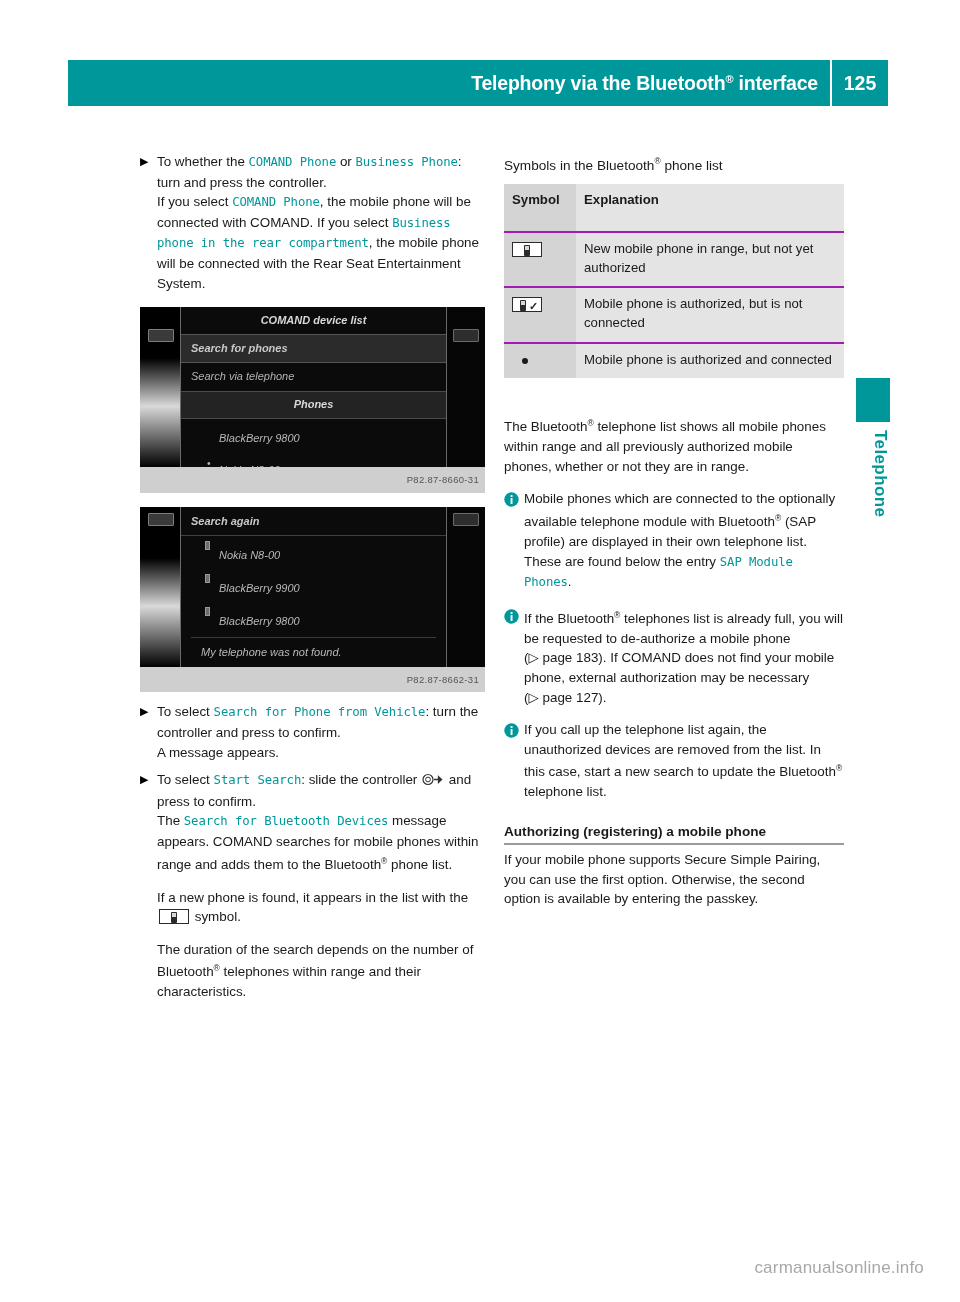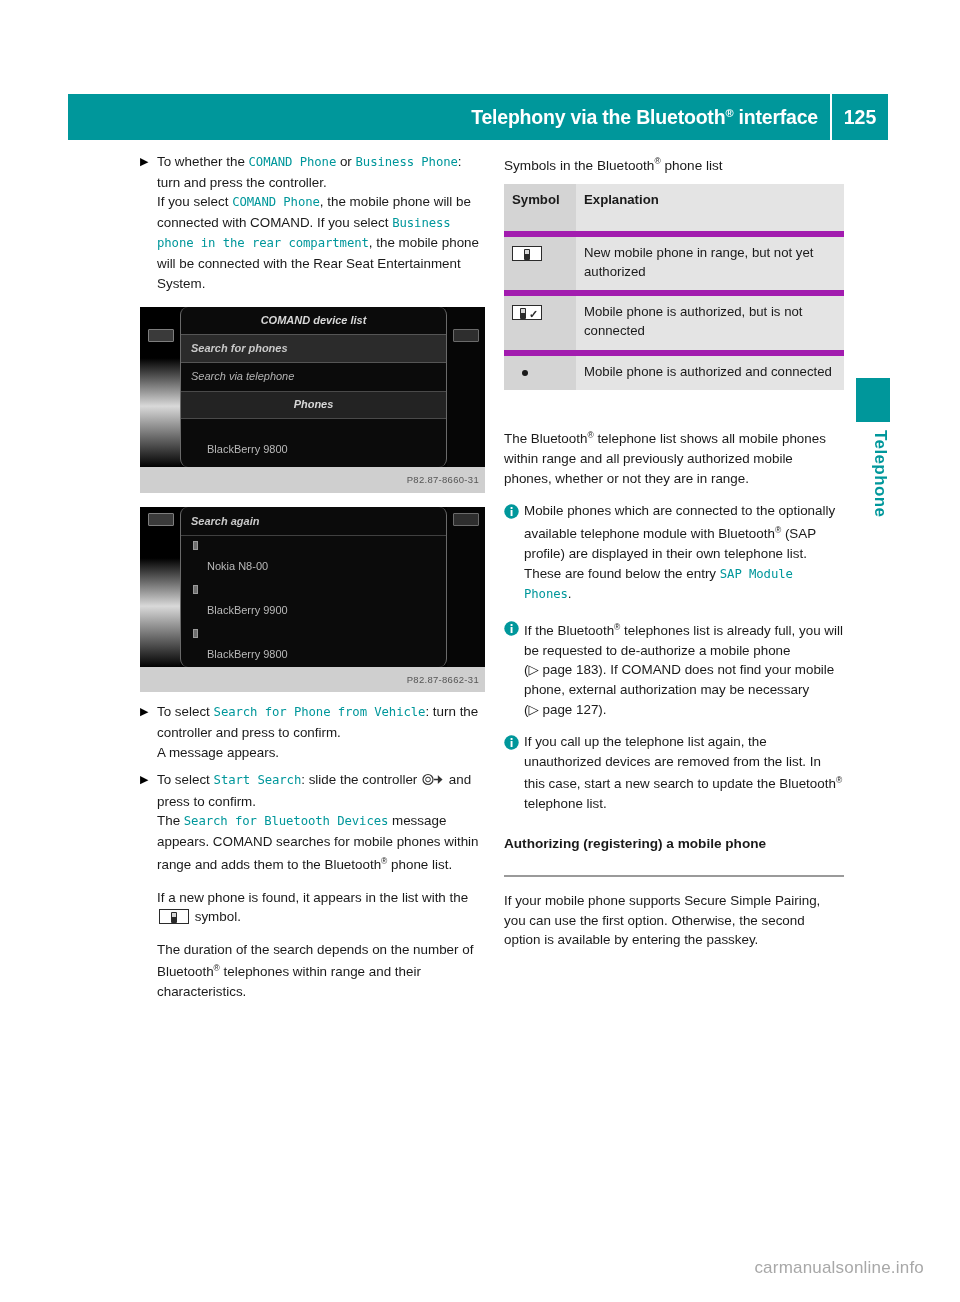--- a/index.html
+++ b/index.html
@@ -10,21 +10,21 @@
     background: #ffffff;
     font-family: "Liberation Sans", sans-serif;
     position: relative;
     overflow: hidden;
   }
 
   
   .header-bar {
     position: absolute;
     left: 68px;
-    top: 94px;
+    top: 60px;
     width: 820px;
     height: 46px;
     background: #00979b;
     display: flex;
     align-items: center;
     justify-content: flex-end;
   }
   .header-title {
     color: #ffffff;
     font-size: 19.5px;
@@ -98,40 +98,39 @@
   }
   .screen-side-r {
     position: absolute; right: 0; top: 0; width: 38px; height: 100%;
     background: #060606;
   }
   .screen-inner {
     position: absolute; left: 40px; right: 38px; top: 0; bottom: 0;
     background: #0b0b0b;
     border-left: 1px solid #6a6a6a;
     border-right: 1px solid #6a6a6a;
-    border-radius: 8px;
   }
   .sc-title {
     color: #d8d8d8; font-style: italic; font-weight: bold;
     font-size: 11px; text-align: center; padding: 4px 0 3px;
   }
   .sc-row {
     color: #c9c9c9; font-style: italic; font-weight: bold;
     font-size: 11px; padding: 4px 0 4px 10px;
   }
   .sc-row.hl { background: #2b2b2b; border-top: 1px solid #555; border-bottom: 1px solid #555; }
   .sc-row.plain { font-weight: normal; color: #b4b4b4; }
   .sc-sub {
     color: #d8d8d8; font-style: italic; font-weight: bold; font-size: 11px;
     text-align: center; background: #232323; padding: 3px 0;
     border-top: 1px solid #4a4a4a; border-bottom: 1px solid #4a4a4a;
   }
   .sc-item {
-    color: #b9b9b9; font-size: 11px;
-    padding: 21px 0 3px 26px; position: relative;
+    color: #b9b9b9; font-style: italic; font-size: 11px;
+    padding: 10px 0 3px 26px; position: relative; margin-left: 12px;
   }
   .sc-item .bullet {
     position: absolute; left: 14px; top: 3px; color: #b9b9b9; font-size: 10px;
   }
   .sc-item .phicon {
     position: absolute; left: 12px; top: 5px; width: 5px; height: 9px;
     border: 1px solid #9a9a9a; background: #6e6e6e;
   }
   .sc-note {
     color: #b9b9b9; font-style: italic; font-size: 11px;
@@ -154,36 +153,36 @@
   
   h2.sec {
     font-size: 13.6px; font-weight: normal; line-height: 19px;
     margin-bottom: 9px;
   }
   h2.sec sup { font-size: 8.5px; vertical-align: super; }
 
   h3.sub {
     font-size: 13.6px; font-weight: bold; line-height: 19px;
     margin-top: 20px;
-    padding-bottom: 22px;
+    padding-bottom: 2px;
     border-bottom: 2px solid #9a9a9a;
-    margin-bottom: 14px;
+    margin-bottom: 5px;
   }
 
   table.symtab { width: 340px; border-collapse: collapse; }
   table.symtab td, table.symtab th {
     vertical-align: top; text-align: left;
     font-size: 13.2px; line-height: 18.6px; font-weight: normal;
     padding: 7px 8px 9px 8px;
   }
   table.symtab .c1 { width: 72px; background: #d4d4d4; }
   table.symtab .c2 { background: #e4e4e4; }
   table.symtab thead .c1,
   table.symtab thead .c2 { font-weight: bold; padding-bottom: 22px; }
-  table.symtab tbody tr { border-top: 6px solid #a21caf; }
+  table.symtab tbody tr { border-top: 2px solid #a21caf; }
 
   .sym-box {
     display: inline-block; width: 30px; height: 15px;
     border: 1.5px solid #2b2b2b; background: #ffffff;
     position: relative; vertical-align: middle;
   }
   .sym-box .ph {
     position: absolute; left: 11px; top: 2px; width: 6px; height: 11px;
     background: #2b2b2b; border-radius: 1px;
   }

